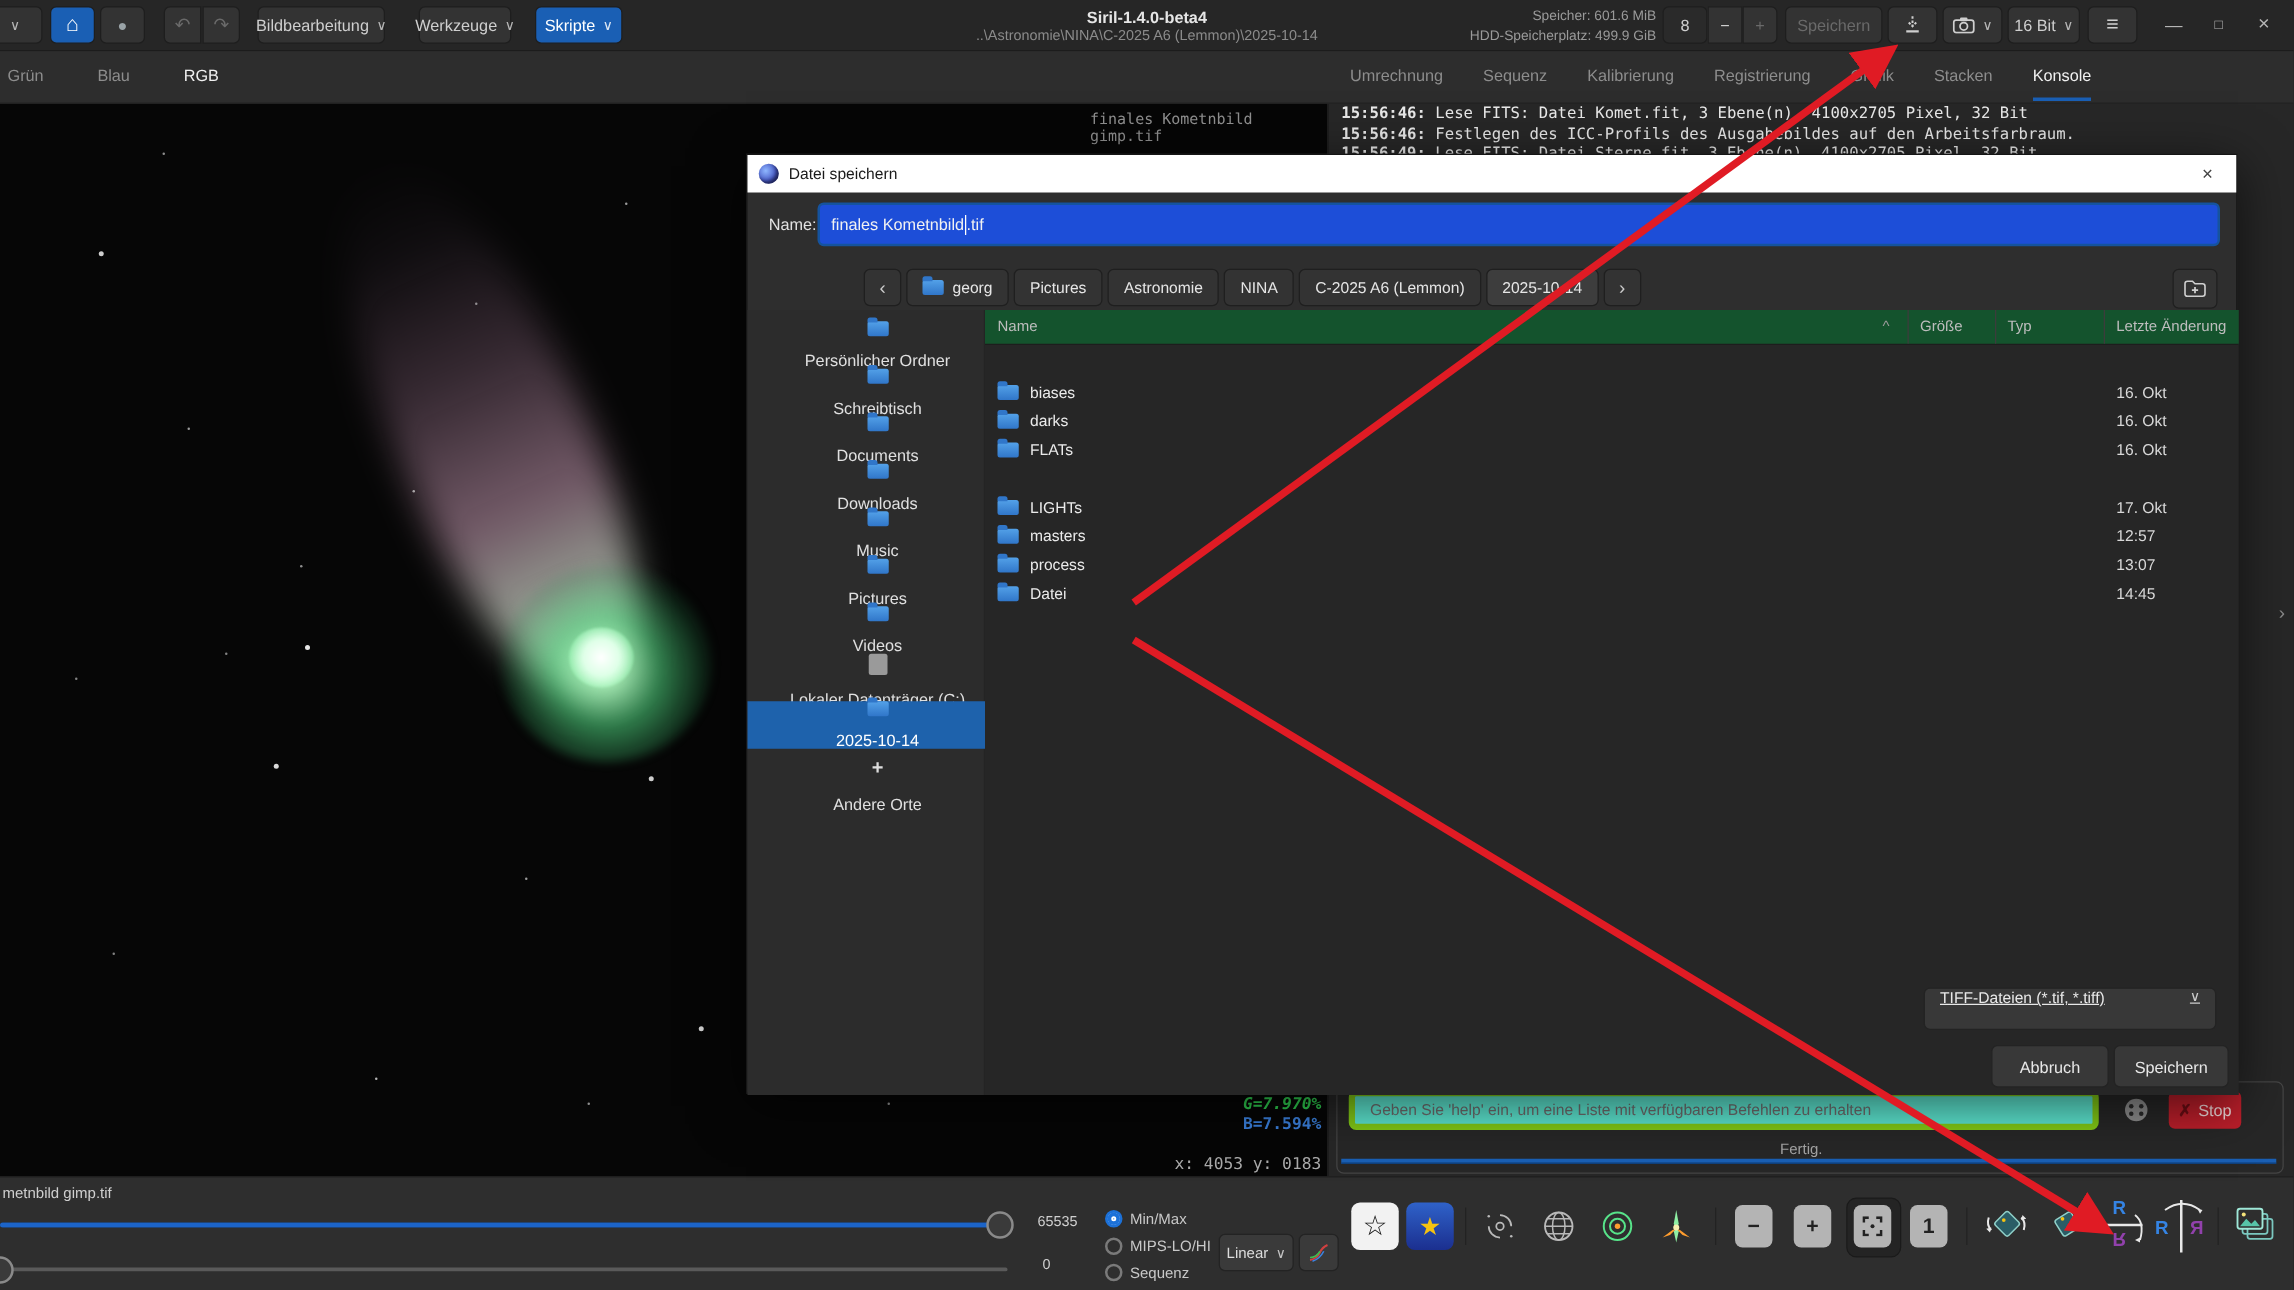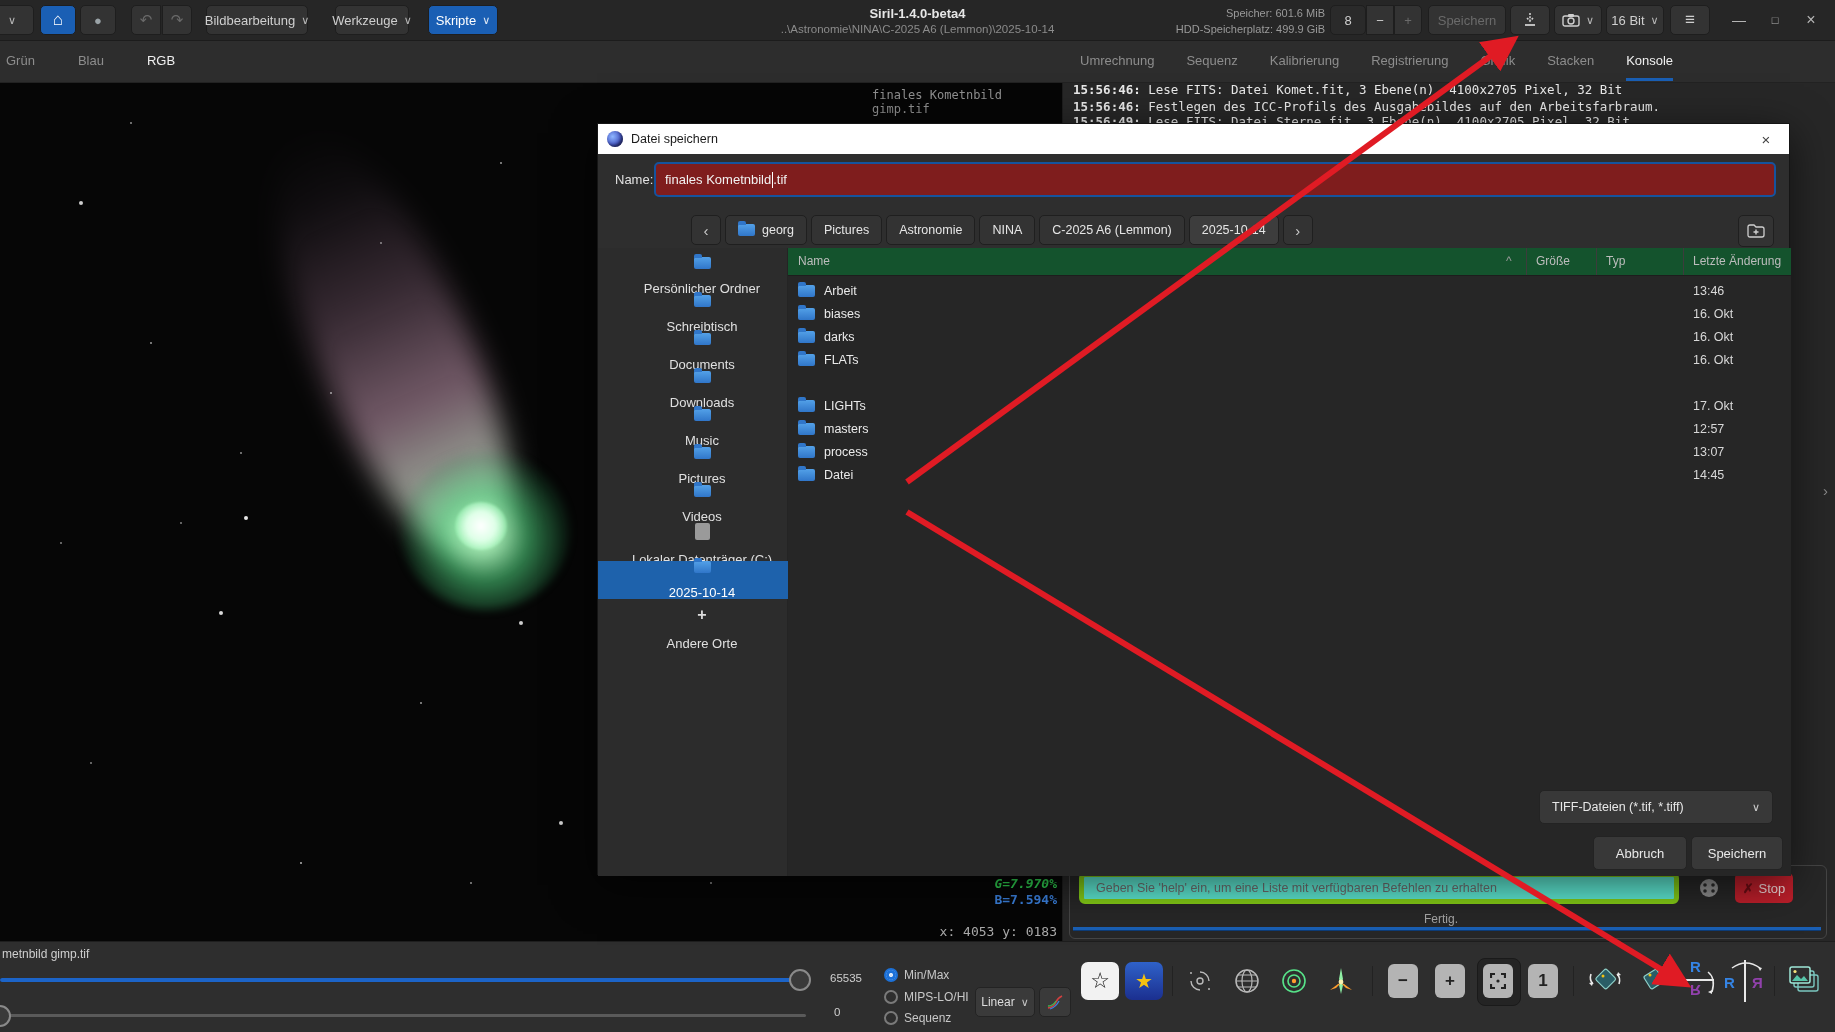--- a/index.html
+++ b/index.html
@@ -65,21 +65,21 @@
   .flip-ic{position:absolute;top:18px;width:44px;height:44px;}
   .flip-ic .R{position:absolute;font-weight:bold;font-size:15px;}
   .fline{position:absolute;background:#e8e8e8;}
   
   #dialog{left:597px;top:123px;width:1193px;height:752px;background:#2e2e2e;z-index:5;box-shadow:0 10px 40px rgba(0,0,0,.6);border:1px solid #151515;box-sizing:border-box;}
   .dlg-titlebar{left:0;top:0;width:100%;height:30px;background:#ffffff;display:flex;align-items:center;padding-left:9px;box-sizing:border-box;gap:8px;}
   .dlg-title{color:#1a1a1a;font-size:12.5px;}
   .planet-ico{width:16px;height:16px;border-radius:50%;background:radial-gradient(circle at 35% 35%, #8fb7ff, #4a5dc8 55%, #2a2a66);box-shadow:inset -2px -2px 3px rgba(0,0,20,.5);}
   .dlg-close{position:absolute;right:8px;top:0;width:30px;height:30px;display:flex;align-items:center;justify-content:center;color:#444;font-size:15px;}
   .name-label{position:absolute;left:17px;top:48px;color:#e2e2e2;font-size:13px;}
-  .name-input{position:absolute;left:56px;top:38px;width:1122px;height:35px;background:#7f1d1d;border:2px solid #15539e;border-radius:5px;
+  .name-input{position:absolute;left:56px;top:38px;width:1122px;height:35px;background:#1d4ed8;border:2px solid #15539e;border-radius:5px;
               color:#f2f2f2;font-size:13px;display:flex;align-items:center;padding-left:9px;box-sizing:border-box;}
   .caret{display:inline-block;width:1px;height:16px;background:#ffffff;margin:0 0.5px;}
   .crumb-row{position:absolute;left:0px;top:88px;width:1193px;height:36px;display:flex;align-items:center;gap:4px;padding-left:93px;box-sizing:border-box;}
   .crumb{height:30px;background:#333333;border:1px solid #1f1f1f;border-radius:5px;color:#e6e6e6;font-size:12.5px;
          display:flex;align-items:center;padding:0 12px;gap:7px;box-sizing:border-box;white-space:nowrap;}
   .crumb.nav{width:30px;justify-content:center;padding:0;font-size:15px;color:#cccccc;}
   .crumb.current{background:#3d3d3d;}
   .folder-ico{position:relative;display:inline-block;width:17px;height:12px;background:linear-gradient(#53a1e8,#3076c9);border-radius:2px;flex:none;}
   .folder-ico::before{content:"";position:absolute;left:0;top:-3px;width:8px;height:4px;background:#3076c9;border-radius:2px 2px 0 0;}
   .newfolder-btn{position:absolute;right:15px;top:91px;width:34px;height:30px;background:#333333;border:1px solid #1f1f1f;border-radius:5px;
@@ -88,21 +88,21 @@
   .side-item{position:absolute;left:0;width:190px;height:38px;display:flex;align-items:center;gap:12px;padding-left:18px;box-sizing:border-box;color:#e0e0e0;font-size:13px;flex-direction:column;}
   .side-item.sel{background:#1e62ac;color:#ffffff;}
   .drive-ico{width:15px;height:17px;background:#9a9a9a;border-radius:2px;flex:none;}
   .plus-ico{width:17px;text-align:center;color:#dddddd;font-size:16px;font-weight:bold;flex:none;}
   .dlg-list{position:absolute;left:190px;top:124px;width:1003px;height:628px;background:#262626;box-sizing:border-box;}
   .list-head{position:absolute;left:0;top:0;width:1003px;height:27px;background:#14532d;border-bottom:1px solid #1d1d1d;color:#bdbdbd;font-size:12px;}
   .col-sep{position:absolute;top:0;width:1px;height:27px;background:#3c3c3c;}
   .frow{position:absolute;left:0;width:1003px;height:23px;display:flex;align-items:center;gap:9px;padding-left:10px;box-sizing:border-box;color:#eaeaea;font-size:12.5px;}
   .fmod{position:absolute;left:905px;color:#d8d8d8;}
   .ftype-dd{position:absolute;left:941px;top:666px;width:234px;height:34px;background:#383838;border:1px solid #232323;border-radius:5px;
-            color:#e8e8e8;font-size:12.5px;display:flex;align-items:center;justify-content:space-between;padding:0 12px;box-sizing:border-box;}
+            color:#e8e8e8;font-size:12.5px;display:flex;justify-content:space-between;padding:0 12px;box-sizing:border-box;text-decoration:underline;}
   .dlg-btn{position:absolute;top:712px;height:34px;background:#383838;border:1px solid #232323;border-radius:5px;color:#e8e8e8;
            font-size:13px;display:flex;align-items:center;justify-content:center;box-sizing:border-box;}
   
   #arrows{left:0;top:0;width:1835px;height:1032px;z-index:10;pointer-events:none;}
   .dim{color:#6f6f6f;}
 </style>
 </head>
 <body>
 
 <div id="stage">
@@ -354,25 +354,20 @@
       <div class="list-head">
         <span class="abs" style="left:10px;top:6px;">Name</span>
         <span class="abs" style="left:718px;top:6px;color:#9a9a9a;">^</span>
         <div class="col-sep" style="left:738px;"></div>
         <span class="abs" style="left:748px;top:6px;">Größe</span>
         <div class="col-sep" style="left:808px;"></div>
         <span class="abs" style="left:818px;top:6px;">Typ</span>
         <div class="col-sep" style="left:895px;"></div>
         <span class="abs" style="left:905px;top:6px;">Letzte Änderung</span>
       </div>
-      <div class="frow" style="top:31px;">
-          <span class="folder-ico"></span>
-          <span>Arbeit</span>
-          <span class="fmod">13:46</span>
-        </div>
       <div class="frow" style="top:54px;">
           <span class="folder-ico"></span>
           <span>biases</span>
           <span class="fmod">16. Okt</span>
         </div>
       <div class="frow" style="top:77px;">
           <span class="folder-ico"></span>
           <span>darks</span>
           <span class="fmod">16. Okt</span>
         </div>

